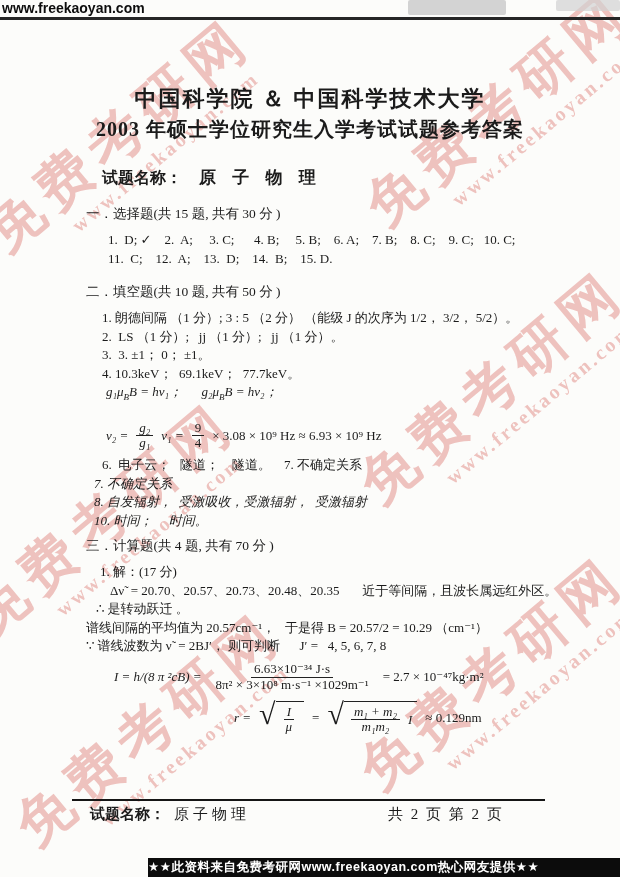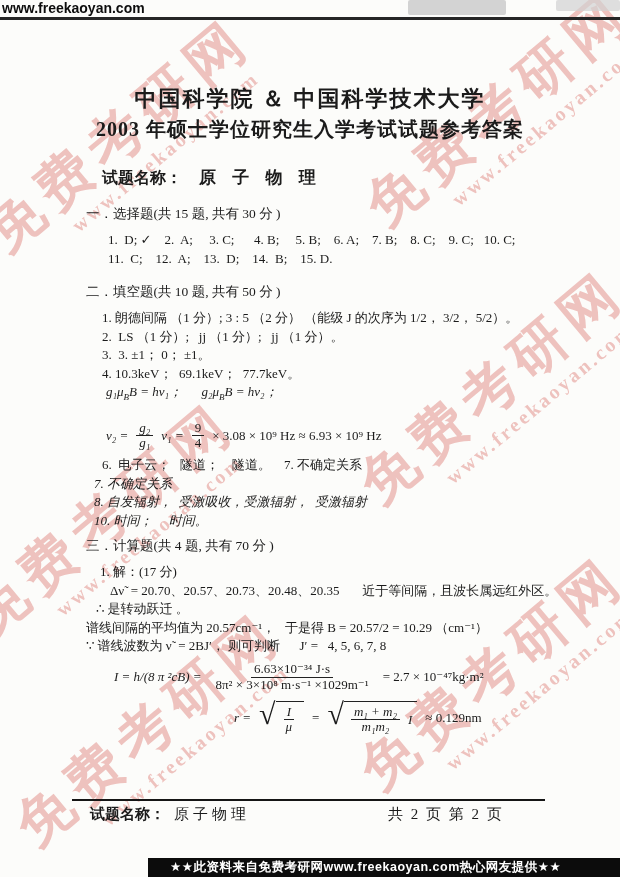--- a/index.html
+++ b/index.html
@@ -60,21 +60,21 @@
   .footer-line{position:absolute;left:72px;top:799px;width:473px;border-top:2px solid #151515;z-index:2;}
   .footer-row{position:absolute;left:0;top:805px;width:100%;z-index:2;font-size:15px;}
   .footer-name-label{position:absolute;left:90px;font-weight:bold;}
   .footer-name-value{position:absolute;left:174px;letter-spacing:4px;}
   .footer-pages{position:absolute;left:388px;letter-spacing:2px;}
 
   
   .bottombar{position:absolute;left:148px;right:0;bottom:0;height:19px;background:#0c0c0c;z-index:4;
              display:flex;align-items:center;}
   .bottombar-text{color:#ffffff;font-weight:bold;font-size:12.5px;white-space:nowrap;letter-spacing:0.5px;
-                  font-family:"Liberation Sans","DejaVu Sans",sans-serif;padding-left:22px;}
+                  font-family:"Liberation Sans","DejaVu Sans",sans-serif;padding-left:0;}
 </style>
 </head>
 <body>
 
 <div class="page">
 
   <div class="wm-layer">
     <div class="wm wm1">
       <span class="wm-big">免费考研网</span>
       <span class="wm-small">www.freekaoyan.com</span>

